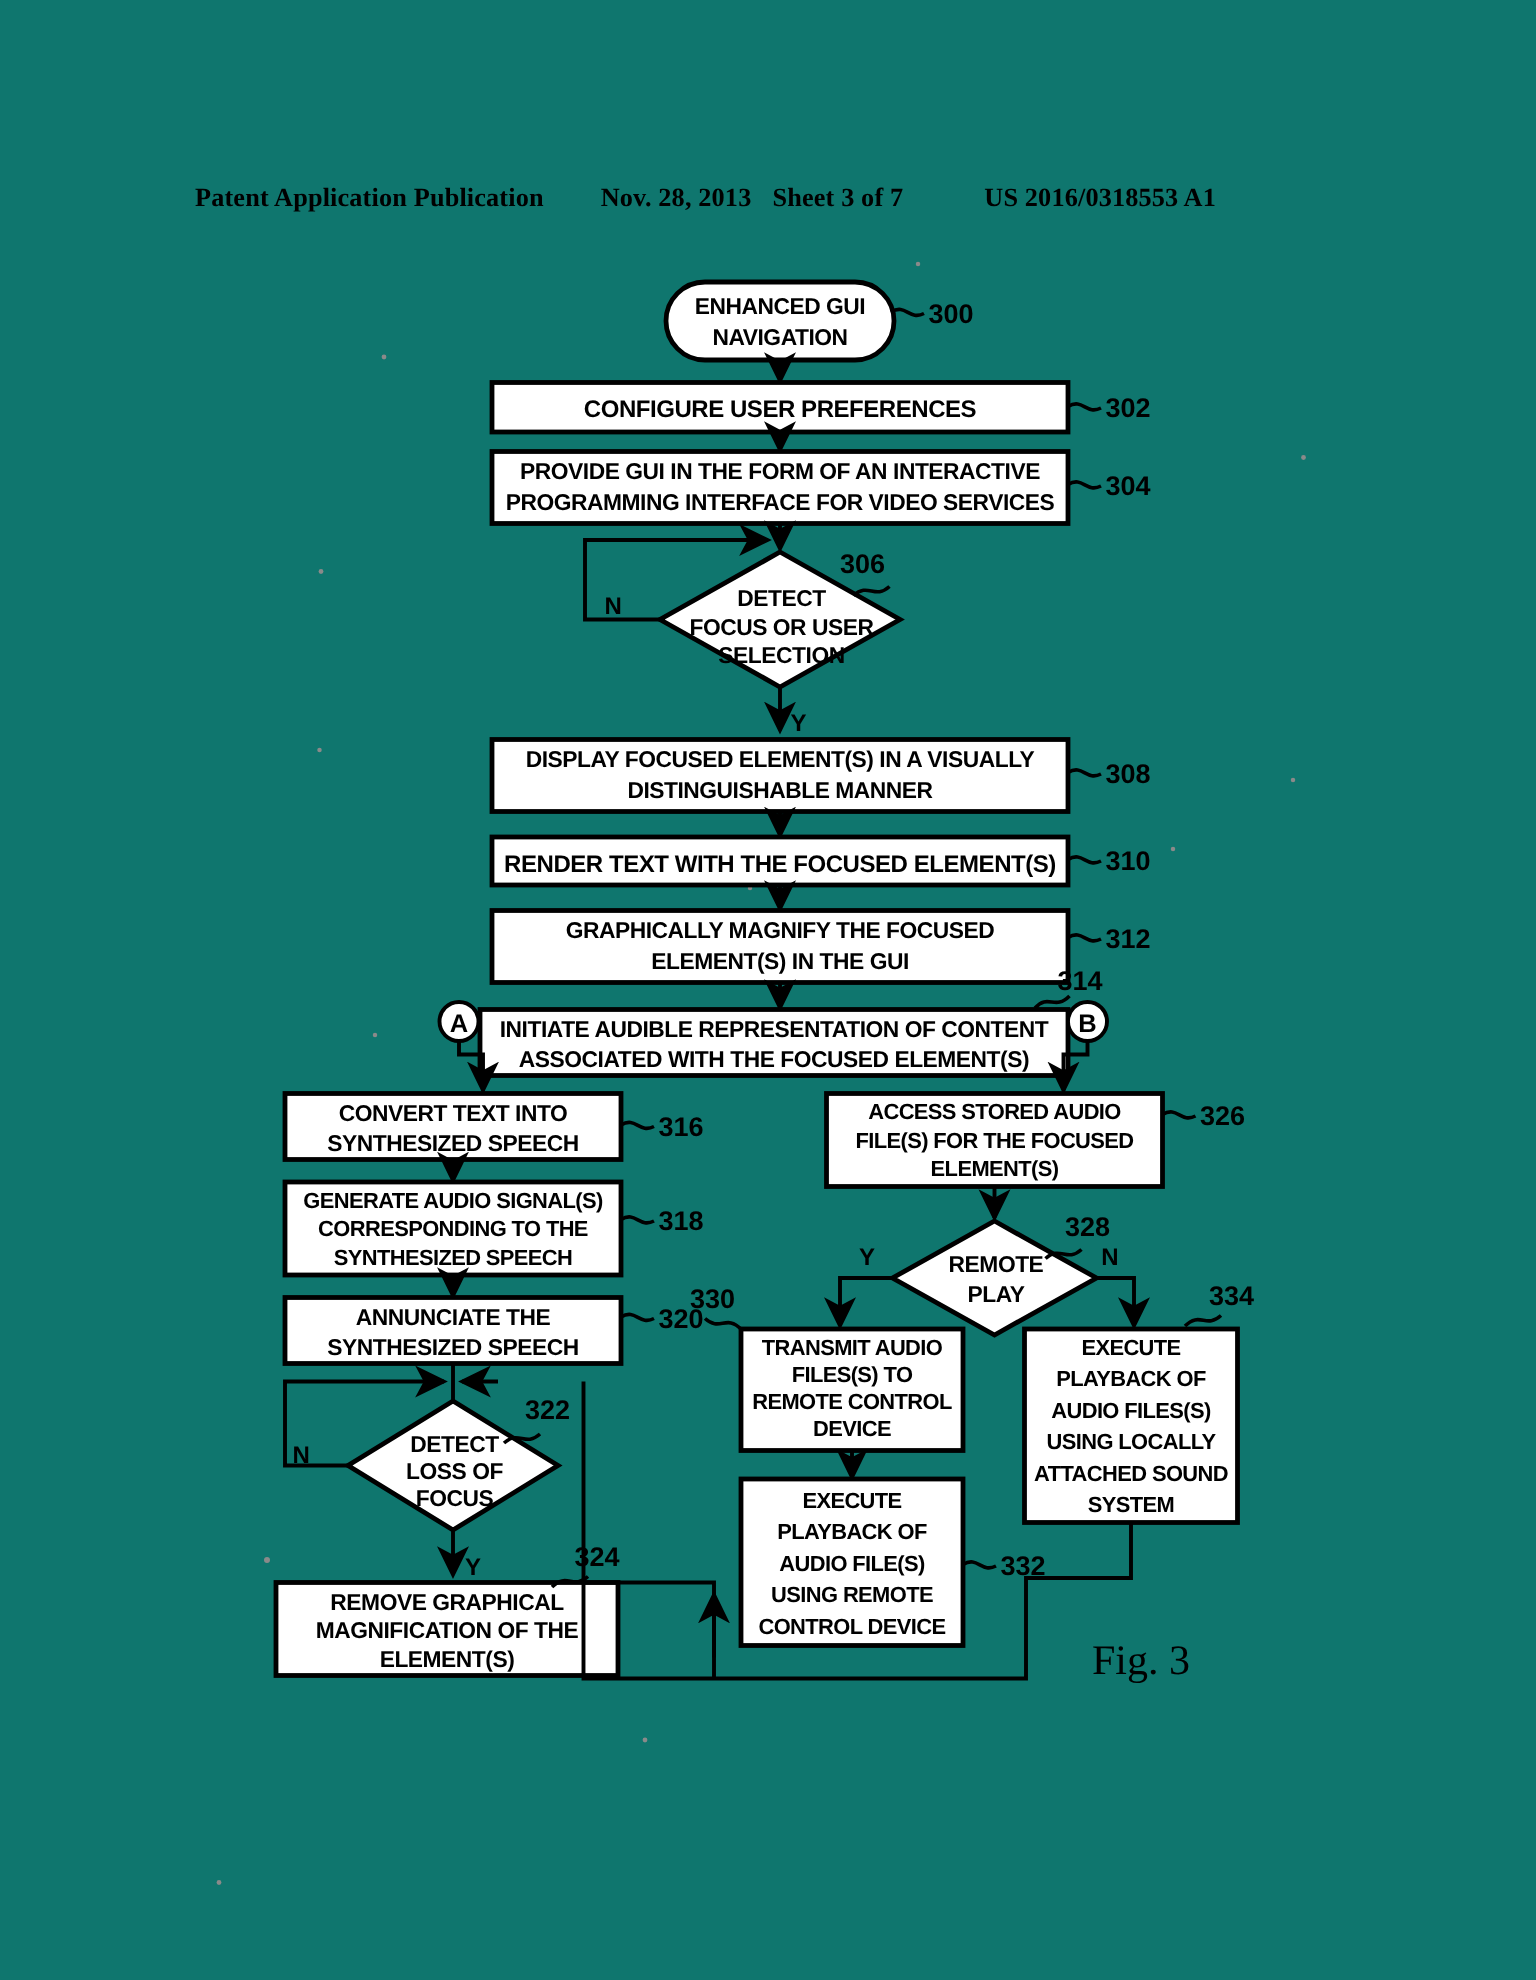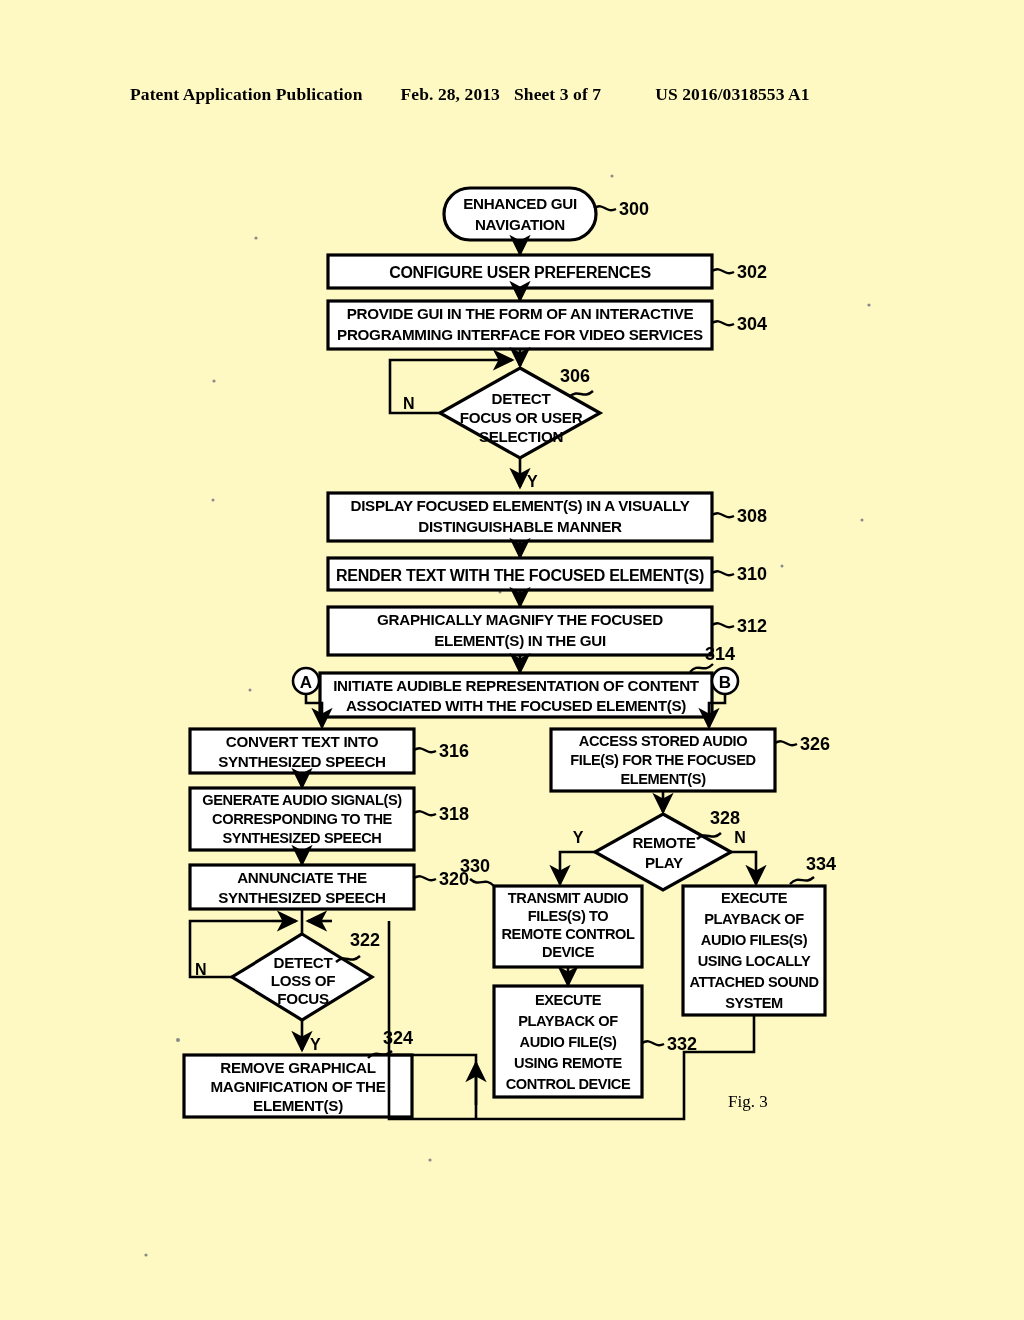--- a/index.html
+++ b/index.html
@@ -10,55 +10,55 @@
   body {
     width: 1024px;
     height: 1320px;
     position: relative;
     font-family: "Liberation Sans", sans-serif;
     overflow: hidden;
   }
   .page {
     position: absolute;
     inset: 0;
-    background: #fef9c3;
+    background: #0f766e;
     text-align: right;
   }
   
   .pub-header {
     position: absolute;
     top: 84px;
     left: 130px;
     width: 765px;
     display: flex;
     align-items: baseline;
     font-family: "Liberation Serif", serif;
     font-weight: bold;
     font-size: 17.5px;
     color: #000;
     letter-spacing: .1px;
     white-space: nowrap;
   }
   .pub-header .h-pub   { }
   .pub-header .h-date  { margin-left: 38px; }
-  .pub-header .h-sheet { margin-left: 14px; }
+  .pub-header .h-sheet { margin-left: 14px; margin-top: 37px; }
   .pub-header .h-num   { margin-left: 54px; }
 
   
   #figure {
     position: absolute;
     top: 0;
     left: 0;
   }
   .fig-label {
     position: absolute;
     left: 728px;
     top: 1092px;
     font-family: "Liberation Serif", serif;
-    font-size: 17px;
+    font-size: 28px;
     color: #000;
   }
   
   #figure text {
     font-family: "Liberation Sans", sans-serif;
     fill: #000;
   }
   .bx { font-size: 15.2px; font-weight: 700; letter-spacing: -0.3px; }
   .bx-sm { font-size: 14.6px; font-weight: 700; letter-spacing: -0.4px; }
   .bx-lg { font-size: 16px; font-weight: 700; letter-spacing: -0.3px; }
@@ -71,21 +71,21 @@
   .leader { stroke: #000000; stroke-width: 2.4; fill: none; }
   .speck { fill: #8a8a8a; }
 </style>
 </head>
 <body>
 
 <div class="page">
 
   <div class="pub-header">
     <span class="h-pub">Patent Application Publication</span>
-    <span class="h-date">Feb. 28, 2013</span>
+    <span class="h-date">Nov. 28, 2013</span>
     <span class="h-sheet">Sheet 3 of 7</span>
     <span class="h-num">US 2016/0318553 A1</span>
   </div>
 
   <svg id="figure" width="1024" height="1320" viewBox="0 0 1024 1320">
     <defs>
       <marker id="ah" markerWidth="9" markerHeight="9" refX="7.4" refY="4.5" orient="auto" markerUnits="strokeWidth">
         <path d="M0,0.4 L8.4,4.5 L0,8.6 L2.2,4.5 Z" fill="#000"></path>
       </marker>
     </defs>

